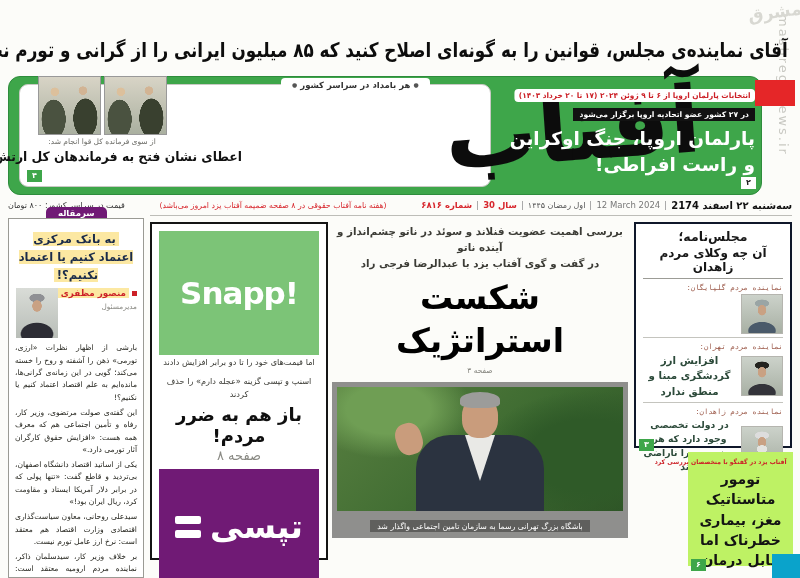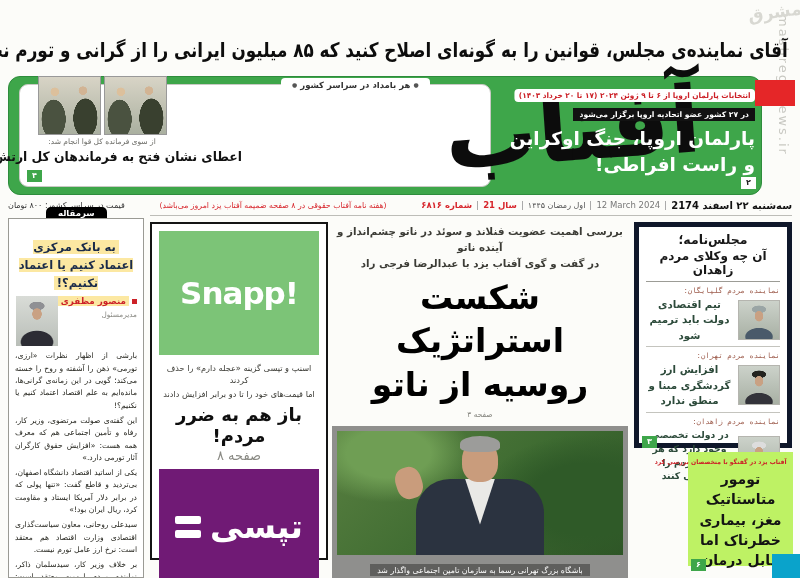--- a/index.html
+++ b/index.html
@@ -59,22 +59,22 @@
   .dl-sep{border-left:1px solid #aaa;height:9px;margin:0 5px;}
   .dl-jalali{font-weight:bold;color:#111;font-size:10px;}
   .dl-en{direction:ltr;color:#777;font-size:8.5px;}
   .dl-hijri{color:#555;font-size:8px;}
   .dl-red{color:#d7262c;font-size:8.5px;font-weight:bold;}
   .dl-supp{color:#d7262c;font-size:7.8px;}
   .dl-price{color:#333;font-size:8px;}
   .rule{position:absolute;left:150px;top:215px;width:642px;border-top:1px solid #bdbdb8;}
   
   .editorial{position:absolute;left:8px;top:218px;width:136px;height:360px;background:#fff;
-             border:1px solid #9a9a94;box-sizing:border-box;padding:18px 6px;overflow:hidden;}
-  .ed-tab{position:absolute;left:46px;top:207px;background:#000000;color:#fff;font-size:8.5px;
+             border:1px solid #9a9a94;box-sizing:border-box;padding:10px 6px;overflow:hidden;}
+  .ed-tab{position:absolute;left:46px;top:207px;background:#701a75;color:#fff;font-size:8.5px;
           font-weight:bold;padding:1px 12px 2px;border-radius:5px 5px 0 0;}
   .ed-title{text-align:center;font-size:11.5px;font-weight:bold;color:#1a2b4a;line-height:1.55;margin:2px 0 4px;}
   .hl{background:#fce8a2;padding:0 3px;}
   .ed-byline{display:flex;align-items:flex-start;gap:0;margin:2px 0 4px;}
   .ed-photo{width:42px;height:50px;flex:0 0 auto;order:2;
      background:
        radial-gradient(10px 12px at 50% 36%,#c9a183 0 45%,transparent 50%),
        radial-gradient(16px 9px at 50% 20%,#8f9094 0 45%,transparent 50%),
        radial-gradient(26px 18px at 50% 92%,#2c2c34 0 60%,transparent 65%),
        linear-gradient(#d9dcd7,#b9beb8);}
@@ -115,21 +115,21 @@
           background:#c99c7c;border-radius:46% 46% 42% 42%;}
   .h-head::before{content:"";position:absolute;left:-2px;top:-4px;width:40px;height:16px;
           background:#9c9c9a;border-radius:50% 50% 30% 30%;}
   .h-hand{position:absolute;left:50%;margin-left:-84px;top:36px;width:26px;height:32px;
           background:#c99c7c;border-radius:42%;transform:rotate(-18deg);}
   .photo-caption{margin-top:3px;}
   .photo-caption span{display:inline-block;background:#5f5f5d;color:#fff;font-size:7.8px;
           padding:1.5px 7px;margin-top:2px;}
   
   .majles{position:absolute;left:634px;top:222px;width:158px;height:226px;background:#fff;
-          border:5px solid #0f172a;box-sizing:border-box;padding:5px 7px;}
+          border:2px solid #0f172a;box-sizing:border-box;padding:5px 7px;}
   .mj-title{text-align:center;font-weight:bold;color:#171717;border-bottom:1px solid #9c9c96;
             padding-bottom:4px;}
   .mj-title .t1{display:block;font-size:12.5px;}
   .mj-title .t2{display:block;font-size:12px;margin-top:2px;}
   .mj-item{padding:4px 0 3px;border-bottom:1px solid #c4c4be;}
   .mj-item:last-of-type{border-bottom:none;}
   .mj-label{font-size:7.3px;color:#9c5a4a;text-align:right;margin-bottom:2px;font-family:Liberation Mono, monospace;}
   .mj-row{display:flex;gap:5px;align-items:center;}
   .mj-photo{width:40px;height:38px;flex:0 0 auto;border:1px solid #b5b5af;
      background:
@@ -193,21 +193,21 @@
   </div>
 
   <div class="dateline">
     <span class="dl-group">
       <span class="dl-jalali">سه‌شنبه ۲۲ اسفند 2174</span>
       <span class="dl-sep"></span>
       <span class="dl-en">12 March 2024</span>
       <span class="dl-sep"></span>
       <span class="dl-hijri">اول رمضان ۱۴۴۵</span>
       <span class="dl-sep"></span>
-      <span class="dl-red">سال 21</span>
+      <span class="dl-red">سال 30</span>
       <span class="dl-sep"></span>
       <span class="dl-red">شماره ۶۸۱۶</span>
     </span>
     <span class="dl-supp">(هفته نامه آفتاب حقوقی در ۸ صفحه ضمیمه آفتاب یزد امروز می‌باشد)</span>
     <span class="dl-price">قیمت در سراسر کشور: ۸۰۰ تومان</span>
   </div>
   <div class="rule"></div>
 
   <div class="ed-tab">سرمقاله</div>
   <div class="editorial">
@@ -226,41 +226,40 @@
       <p>سیدعلی روحانی، معاون سیاست‌گذاری اقتصادی وزارت اقتصاد هم معتقد است: نرخ ارز عامل تورم نیست.</p>
       <p>بر خلاف وزیر کار، سیدسلمان ذاکر، نماینده مردم ارومیه معتقد است: «افزایش حقوق کارگران تورم‌زا نیست.»</p>
 
     </div>
   </div>
 
   <div class="ad-box">
     <div class="snapp-box">
       <span class="snapp-logo">Snapp!</span>
     </div>
+    <div class="ad-line" style="margin-top:1px">اما قیمت‌های خود را تا دو برابر افزایش دادند</div>
     <div class="ad-line">اسنپ و تپسی گزینه «عجله دارم» را حذف کردند</div>
-    <div class="ad-line" style="margin-top:1px">اما قیمت‌های خود را تا دو برابر افزایش دادند</div>
     <div class="ad-headline">باز هم به ضرر مردم!</div>
     <div class="ad-page">صفحه ۸</div>
     <div class="tapsi-box">
       <span class="tapsi-logo">تپسی</span>
       <span class="tapsi-bars">
           <i></i>
           <i></i>
         </span>
     </div>
   </div>
 
   <div class="lead">
     <div class="lead-kicker">
       <span>بررسی اهمیت عضویت فنلاند و سوئد در ناتو چشم‌انداز و آینده ناتو</span>
       <span>در گفت و گوی آفتاب یزد با عبدالرضا فرجی راد</span>
     </div>
     <div class="lead-headline">
       <span>شکست استراتژیک</span>
-      <span>روسیه از ناتو</span>
     </div>
     <div class="lead-page">صفحه ۳</div>
 
     <div class="photo-card">
       <div class="hemmati">
         <div class="h-suit"></div>
         <div class="h-head"></div>
         <div class="h-hand"></div>
       </div>
       <div class="photo-caption">
@@ -273,21 +272,20 @@
 
   <div class="majles">
     <div class="mj-title">
       <span class="t1">مجلس‌نامه؛</span>
       <span class="t2">آن چه وکلای مردم زاهدان</span>
     </div>
     <div class="mj-item">
       <div class="mj-label">نماینده مردم گلپایگان:</div>
       <div class="mj-row">
         <div class="mj-photo" style="--hair:#9aa5a5;--suit:#4a5a6a"></div>
-        <div class="mj-text">تیم اقتصادی دولت باید ترمیم شود</div>
       </div>
     </div>
     <div class="mj-item">
       <div class="mj-label">نماینده مردم تهران:</div>
       <div class="mj-row">
         <div class="mj-photo" style="--hair:#23231f;--suit:#33333a"></div>
         <div class="mj-text">افزایش ارز گردشگری مبنا و منطق ندارد</div>
       </div>
     </div>
     <div class="mj-item">

